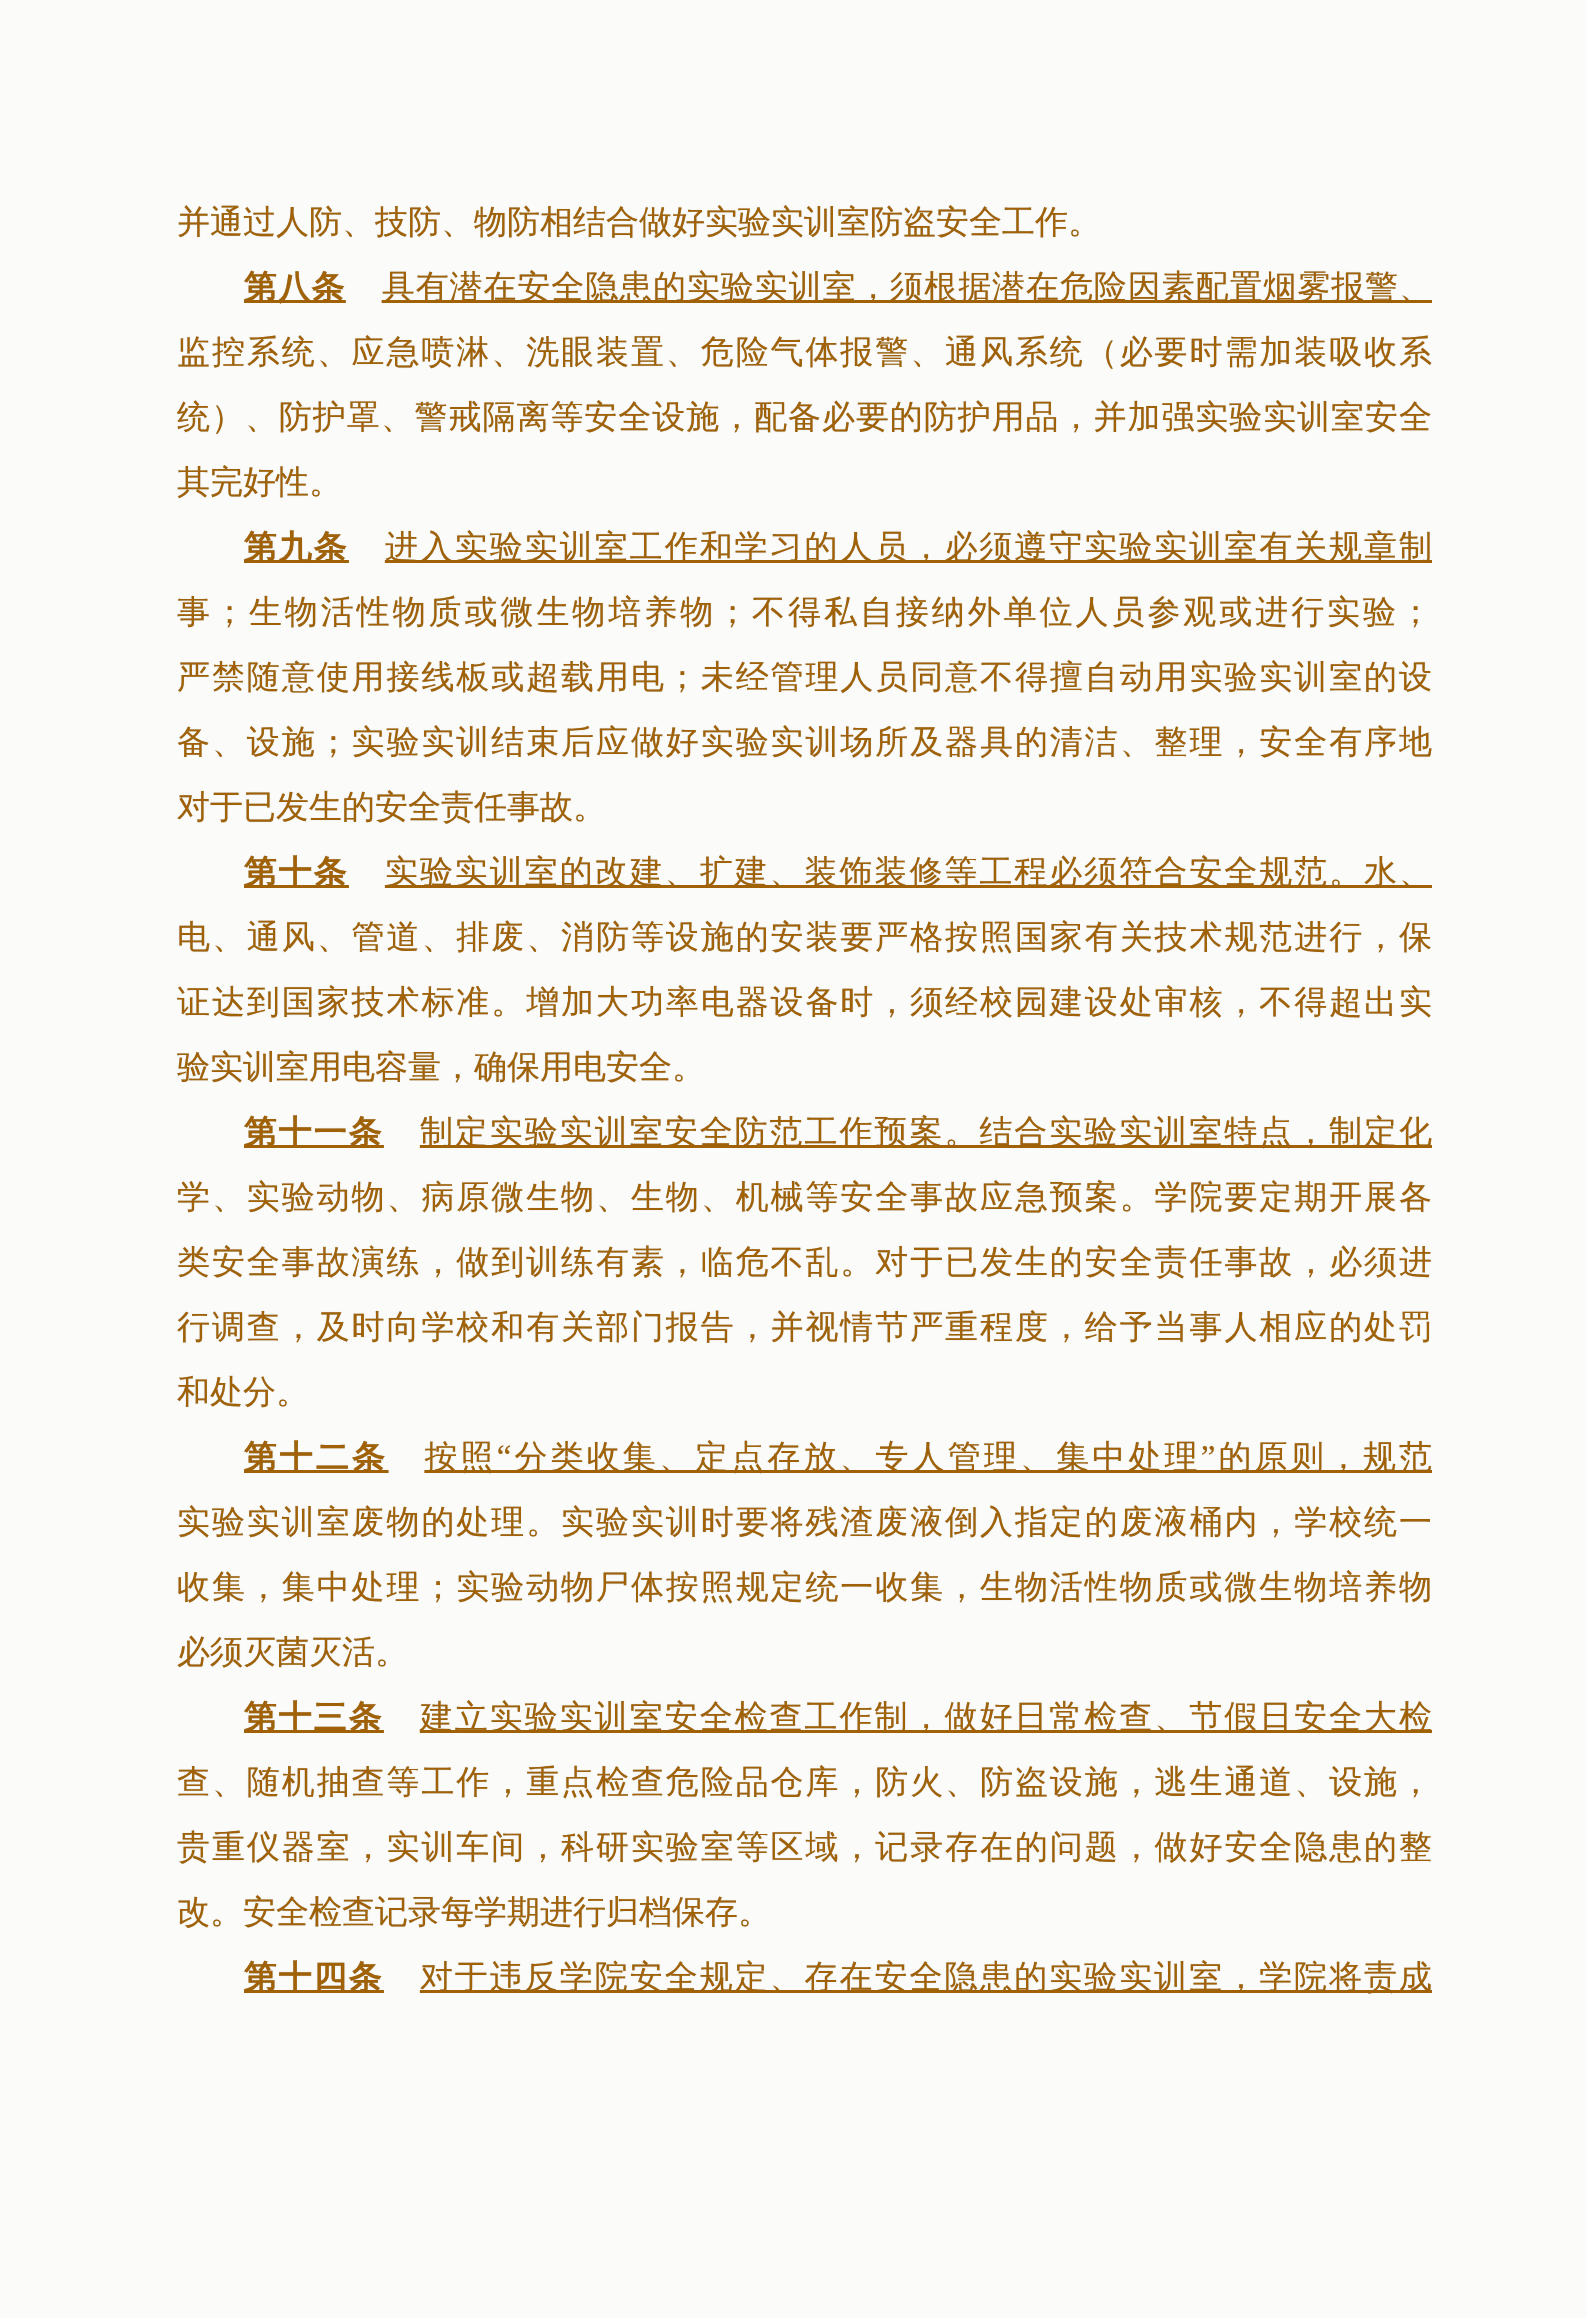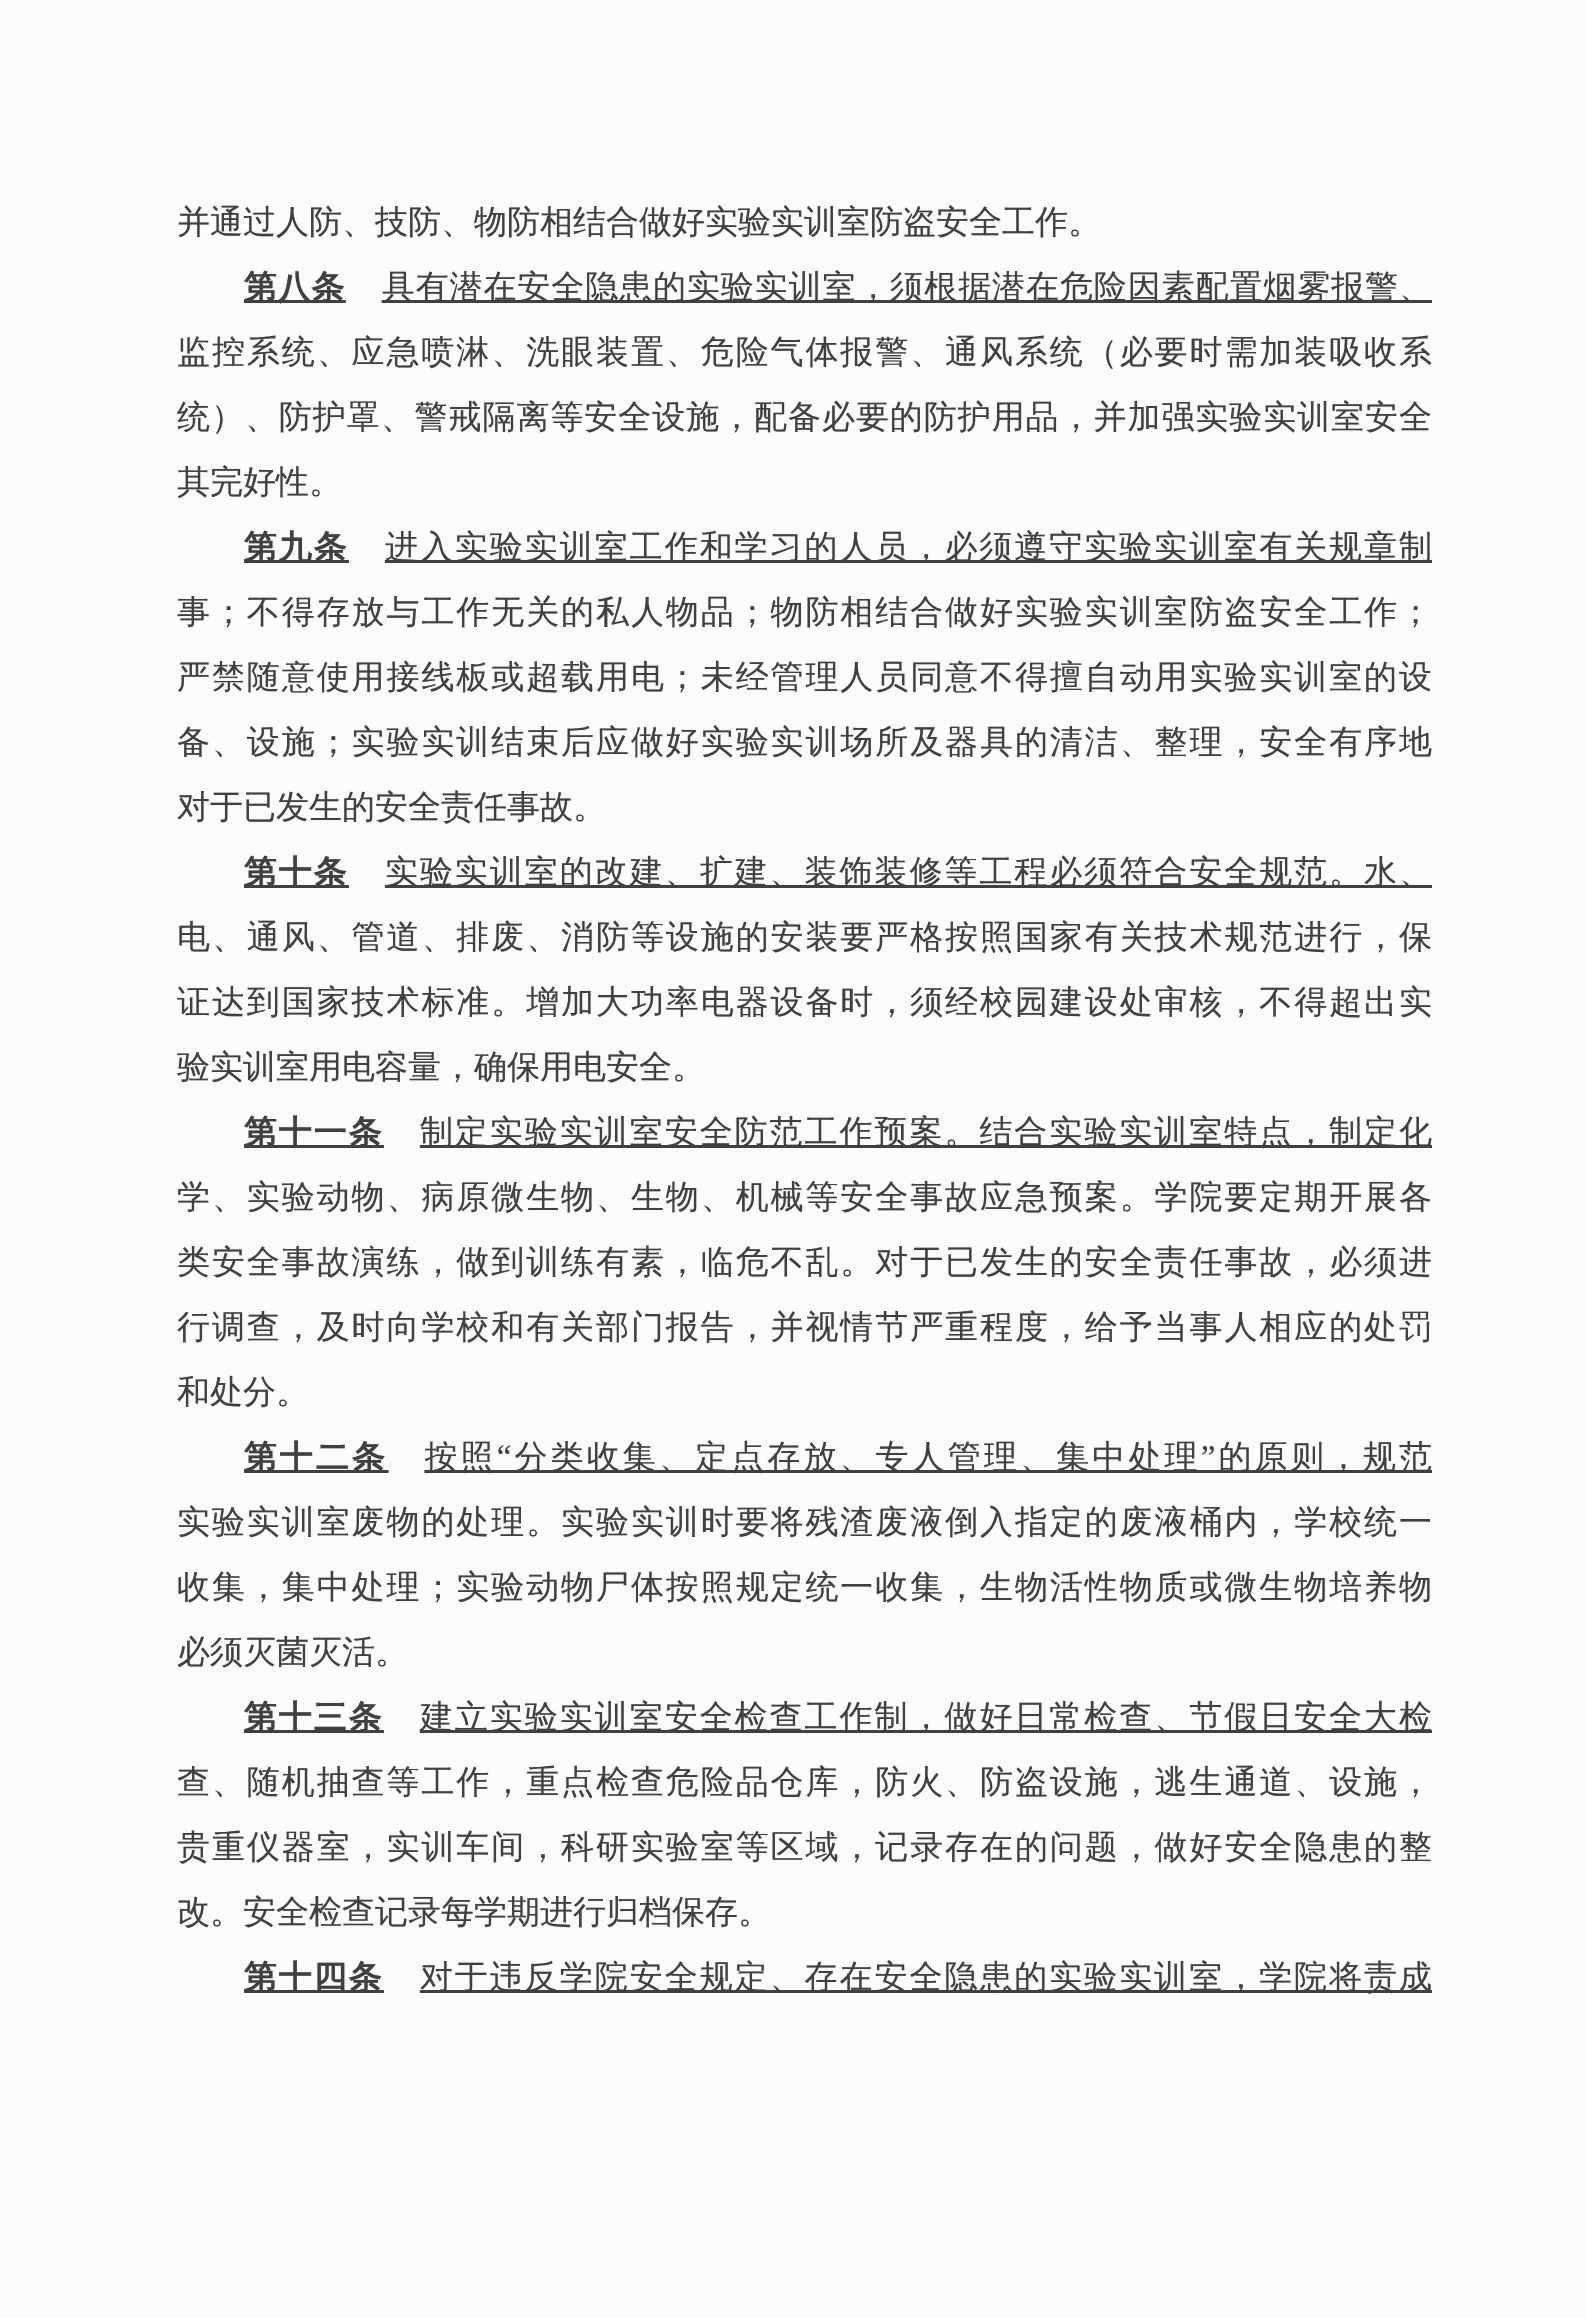--- a/index.html
+++ b/index.html
@@ -43,28 +43,28 @@
   }
   .article-label {
     font-weight: bold;
     margin-right: 36px;
   }
 </style>
 </head>
 <body style="background: rgb(251, 251, 249);">
 
 <div class="page">
-  <div class="text-block" id="doc-body" style="color: #404040;">
+  <div class="text-block" id="doc-body" style="color: #a16207;">
       <div class="line">并通过人防、技防、物防相结合做好实验实训室防盗安全工作。</div>
       <div class="line justify indent"><span class="article-label">第八条</span>具有潜在安全隐患的实验实训室，须根据潜在危险因素配置烟雾报警、</div>
       <div class="line justify">监控系统、应急喷淋、洗眼装置、危险气体报警、通风系统（必要时需加装吸收系</div>
       <div class="line justify">统）、防护罩、警戒隔离等安全设施，配备必要的防护用品，并加强实验实训室安全</div>
       <div class="line">其完好性。</div>
       <div class="line justify indent"><span class="article-label">第九条</span>进入实验实训室工作和学习的人员，必须遵守实验实训室有关规章制</div>
-      <div class="line justify">事；不得存放与工作无关的私人物品；物防相结合做好实验实训室防盗安全工作；</div>
+      <div class="line justify">事；生物活性物质或微生物培养物；不得私自接纳外单位人员参观或进行实验；</div>
       <div class="line justify">严禁随意使用接线板或超载用电；未经管理人员同意不得擅自动用实验实训室的设</div>
       <div class="line justify">备、设施；实验实训结束后应做好实验实训场所及器具的清洁、整理，安全有序地</div>
       <div class="line">对于已发生的安全责任事故。</div>
       <div class="line justify indent"><span class="article-label">第十条</span>实验实训室的改建、扩建、装饰装修等工程必须符合安全规范。水、</div>
       <div class="line justify">电、通风、管道、排废、消防等设施的安装要严格按照国家有关技术规范进行，保</div>
       <div class="line justify">证达到国家技术标准。增加大功率电器设备时，须经校园建设处审核，不得超出实</div>
       <div class="line">验实训室用电容量，确保用电安全。</div>
       <div class="line justify indent"><span class="article-label">第十一条</span>制定实验实训室安全防范工作预案。结合实验实训室特点，制定化</div>
       <div class="line justify">学、实验动物、病原微生物、生物、机械等安全事故应急预案。学院要定期开展各</div>
       <div class="line justify">类安全事故演练，做到训练有素，临危不乱。对于已发生的安全责任事故，必须进</div>

